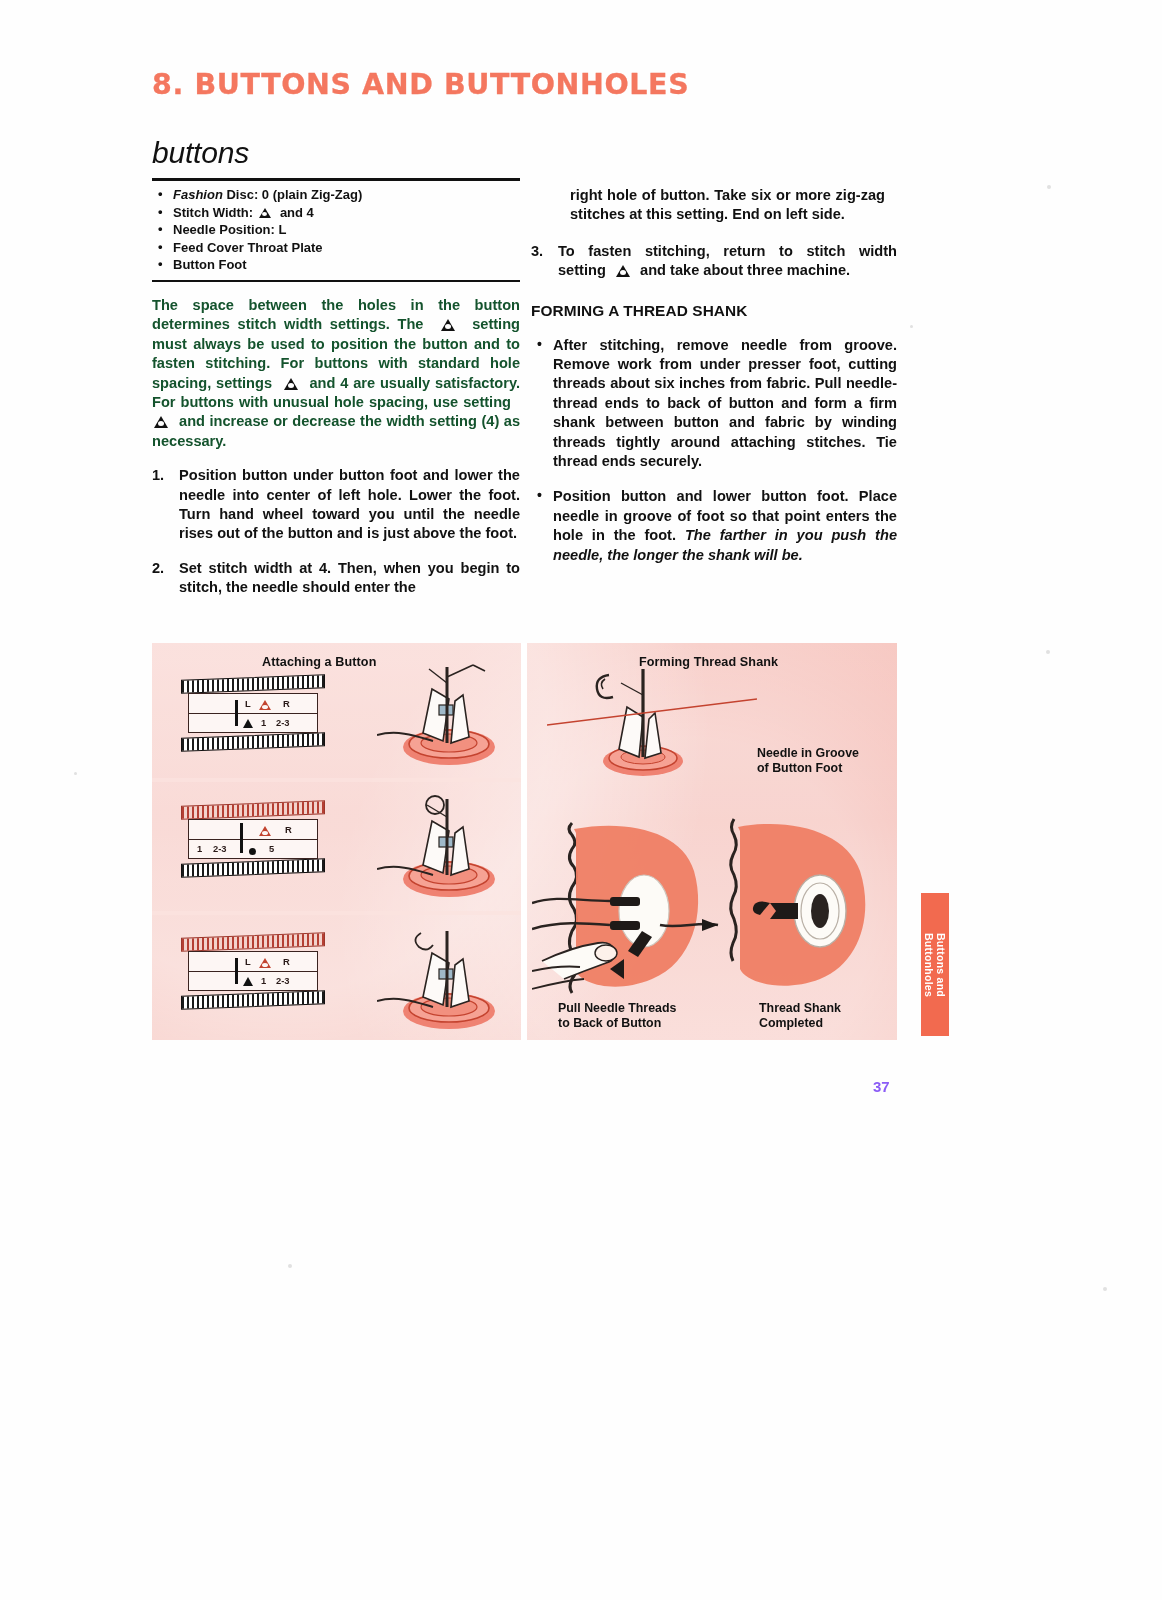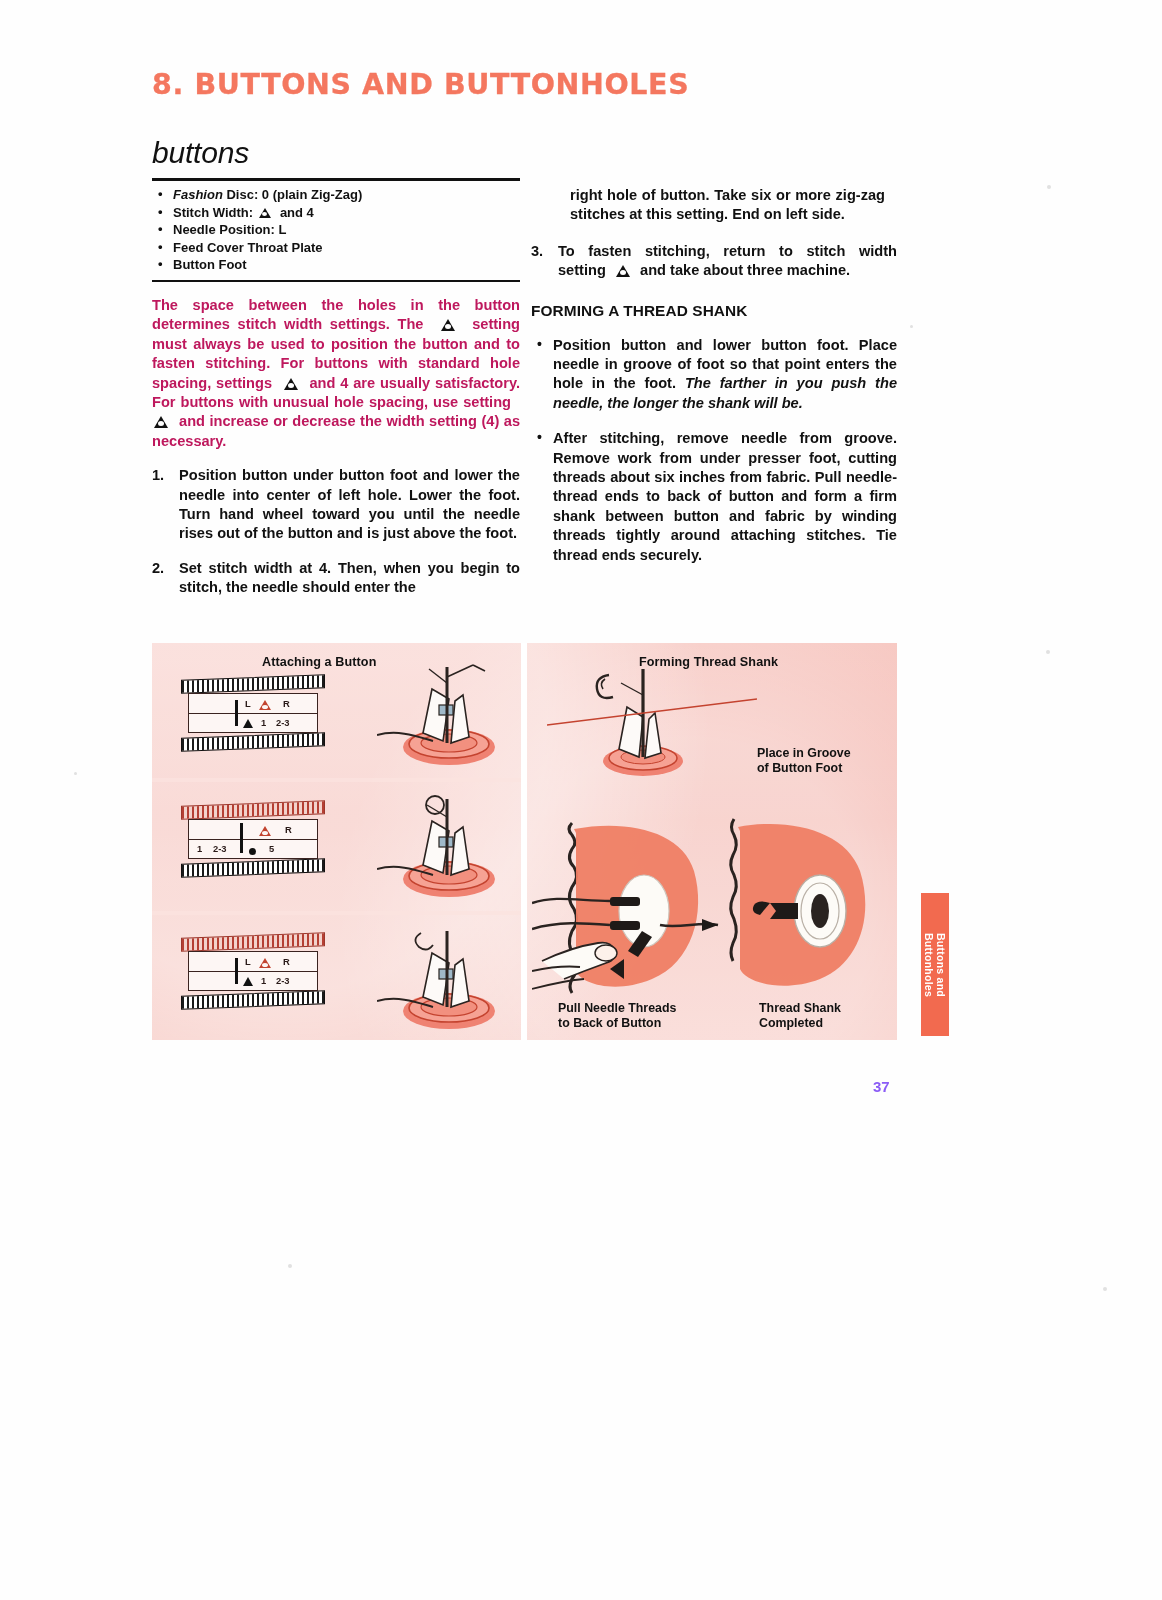--- a/index.html
+++ b/index.html
@@ -74,21 +74,21 @@
   .tri:after{
     content:"";position:absolute;left:4px;top:5px;
     width:6px;height:5px;border-radius:50%;
     background:#fff;
   }
   .tri.sm{width:12px;height:10px;vertical-align:-1px;}
   .tri.sm:before{border-left-width:6px;border-right-width:6px;border-bottom-width:10px;}
   .tri.sm:after{left:3px;top:4px;width:5px;height:4px;}
 
   .body-para{
-    font-size:14.6px;font-weight:bold;color:#be185d;
+    font-size:14.6px;font-weight:bold;color:#14532d;
     line-height:19.4px;
     text-align:justify;
     margin:0;
     font-family:"Liberation Sans", sans-serif;
   }
 
   .numlist{list-style:none;margin:0;padding:0;}
   .numlist > li{
     position:relative;padding-left:27px;
     font-size:14.6px;font-weight:bold;color:#111;
@@ -269,24 +269,24 @@
         <span class="num">3.</span>
         <span>To fasten stitching, return to stitch width setting</span>&nbsp;&nbsp;<span class="tri"></span>&nbsp;&nbsp;<span>and take about three machine.</span>
       </li>
     </ul>
 
     <div class="head2">FORMING A THREAD SHANK</div>
 
 
     <ul class="bullist">
       <li>
-        <span>Position button and lower button foot. Place needle in groove of foot so that point enters the hole in the foot. </span><span class="it">The farther in you push the needle, the longer the shank will be.</span>
+        <span>After stitching, remove needle from groove. Remove work from under presser foot, cutting threads about six inches from fabric. Pull needle-thread ends to back of button and form a firm shank between button and fabric by winding threads tightly around attaching stitches. Tie thread ends securely.</span>
       </li>
       <li>
-        <span>After stitching, remove needle from groove. Remove work from under presser foot, cutting threads about six inches from fabric. Pull needle-thread ends to back of button and form a firm shank between button and fabric by winding threads tightly around attaching stitches. Tie thread ends securely.</span>
+        <span>Position button and lower button foot. Place needle in groove of foot so that point enters the hole in the foot. </span><span class="it">The farther in you push the needle, the longer the shank will be.</span>
       </li>
     </ul>
   </div>
 
   <div class="plate">
     <div class="bgnoise"></div>
 
     <div class="hdiv" style="top:135px;"></div>
     <div class="hdiv" style="top:268px;"></div>
     <div class="plate-divider"></div>
@@ -402,21 +402,21 @@
       <ellipse cx="96" cy="92" rx="22" ry="7" fill="#f2907f" stroke="#c4432f" stroke-width="1"></ellipse>
       <path d="M80 42 L72 84 L92 92 L96 52 Z" fill="#fdfaf8" stroke="#2a2320" stroke-width="1.6"></path>
       <path d="M108 48 L114 88 L98 93 L102 54 Z" fill="#fdfaf8" stroke="#2a2320" stroke-width="1.6"></path>
       <line x1="96" y1="4" x2="96" y2="92" stroke="#2a2320" stroke-width="3.2"></line>
       <path d="M62 10 q-14 2 -12 14 q2 12 16 8" fill="none" stroke="#2a2320" stroke-width="2.4"></path>
       <path d="M58 14 q-6 4 -2 10" fill="none" stroke="#2a2320" stroke-width="1.6"></path>
       <line x1="0" y1="60" x2="210" y2="34" stroke="#c4432f" stroke-width="1.6"></line>
       <line x1="96" y1="30" x2="74" y2="18" stroke="#2a2320" stroke-width="1.4"></line>
     </svg>
 
-    <div class="cap" style="left:605px;top:103px;white-space:pre-line;"><span>Place in Groove
+    <div class="cap" style="left:605px;top:103px;white-space:pre-line;"><span>Needle in Groove
 of Button Foot</span></div>
 
     <svg class="ill" style="left:380px;top:168px;" width="195" height="190" viewBox="0 0 195 190">
       <path d="M40 12 q-6 6 0 12 q6 8 0 14 q-6 10 2 18 q6 10 -2 20 q-6 12 2 22 q6 12 -2 22 q-6 14 2 24 q6 14 -2 24 q-4 8 0 14" fill="none" stroke="#2a2320" stroke-width="3"></path>
       <path d="M42 18 C95 8 150 20 162 60 C174 102 160 152 120 168 C82 184 48 172 44 160 L44 22 Z" fill="#ef7e64" opacity=".95"></path>
       <ellipse cx="112" cy="100" rx="25" ry="36" fill="#fdfbf7" stroke="#cfc6bd" stroke-width="1.2"></ellipse>
       <rect x="78" y="86" width="30" height="9" rx="3" fill="#1e1a18"></rect>
       <rect x="78" y="110" width="30" height="9" rx="3" fill="#1e1a18"></rect>
       <path d="M0 92 C24 84 48 90 78 90" fill="none" stroke="#2a2320" stroke-width="2.4"></path>
       <path d="M0 118 C26 110 52 112 78 114" fill="none" stroke="#2a2320" stroke-width="2.4"></path>

